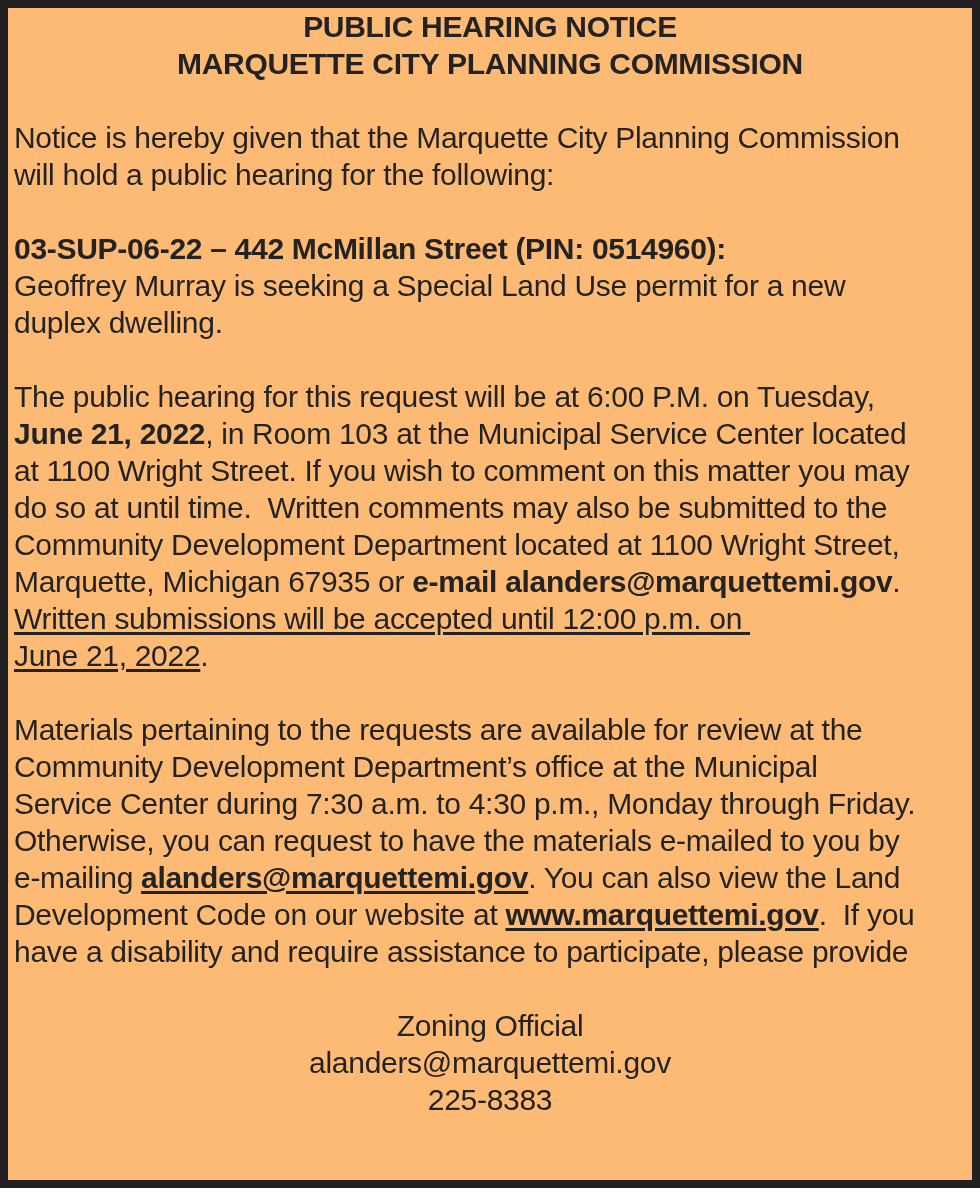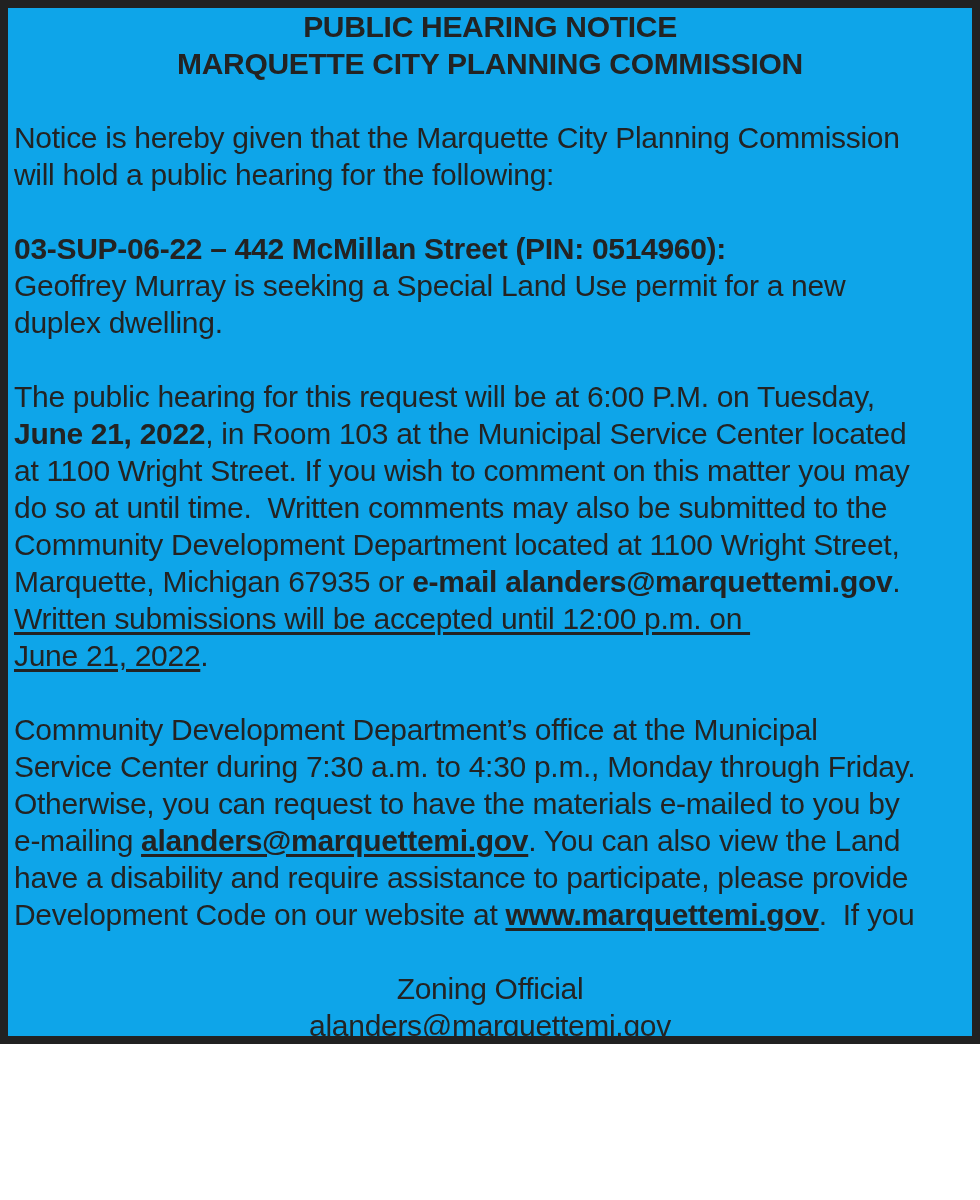--- a/index.html
+++ b/index.html
@@ -3,24 +3,24 @@
 <meta charset="utf-8">
 <style>
   html, body {
     margin: 0;
     padding: 0;
     background: #ffffff;
   }
   .page {
     position: relative;
     width: 980px;
-    height: 1044px;
+    height: 1188px;
     box-sizing: border-box;
     border: 8px solid #212121;
-    background: #0ea5e9;
+    background: #fdba74;
     padding: 0 6px;
     overflow: hidden;
     font-family: "Liberation Sans", sans-serif;
     font-size: 30px;
     color: #232323;
     letter-spacing: -0.3px;
   }
   .line {
     height: 37px;
     line-height: 37px;
@@ -48,24 +48,25 @@
       <div class="line blank"></div>
       <div class="line"><span>The public hearing for this request will be at 6:00 P.M. on Tuesday,</span></div>
       <div class="line"><span class="seg-bold">June 21, 2022</span><span>, in Room 103 at the Municipal Service Center located</span></div>
       <div class="line"><span>at 1100 Wright Street. If you wish to comment on this matter you may</span></div>
       <div class="line"><span>do so at until time.  Written comments may also be submitted to the</span></div>
       <div class="line"><span>Community Development Department located at 1100 Wright Street,</span></div>
       <div class="line"><span>Marquette, Michigan 67935 or </span><span class="seg-bold">e-mail alanders@marquettemi.gov</span><span>.</span></div>
       <div class="line"><span class="seg-underline">Written submissions will be accepted until 12:00 p.m. on </span></div>
       <div class="line"><span class="seg-underline">June 21, 2022</span><span>.</span></div>
       <div class="line blank"></div>
+      <div class="line"><span>Materials pertaining to the requests are available for review at the</span></div>
       <div class="line"><span>Community Development Department’s office at the Municipal</span></div>
       <div class="line"><span>Service Center during 7:30 a.m. to 4:30 p.m., Monday through Friday.</span></div>
       <div class="line"><span>Otherwise, you can request to have the materials e-mailed to you by</span></div>
       <div class="line"><span>e-mailing </span><span class="seg-bold seg-underline">alanders@marquettemi.gov</span><span>. You can also view the Land</span></div>
+      <div class="line"><span>Development Code on our website at </span><span class="seg-bold seg-underline">www.marquettemi.gov</span><span>.  If you</span></div>
       <div class="line"><span>have a disability and require assistance to participate, please provide</span></div>
-      <div class="line"><span>Development Code on our website at </span><span class="seg-bold seg-underline">www.marquettemi.gov</span><span>.  If you</span></div>
       <div class="line blank"></div>
       <div class="line center"><span>Zoning Official</span></div>
       <div class="line center"><span>alanders@marquettemi.gov</span></div>
       <div class="line center"><span>225-8383</span></div>
     </div>
 </div>
 
 </body></html>

